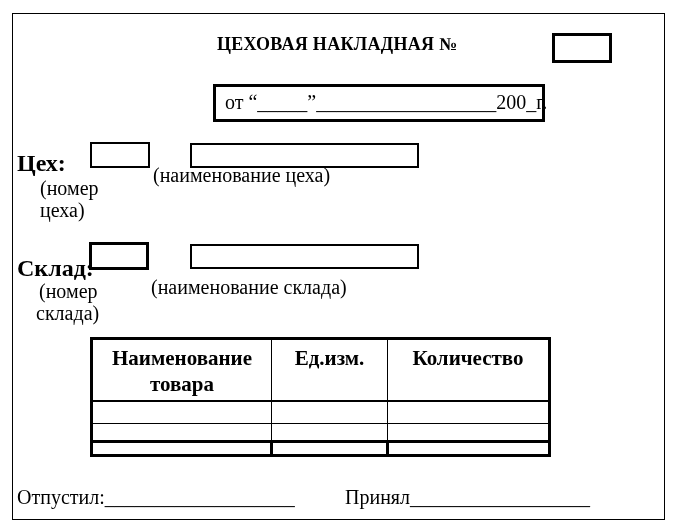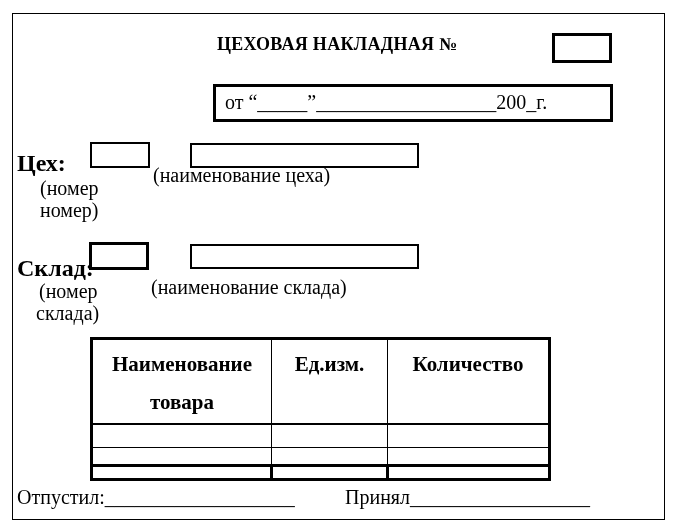--- a/index.html
+++ b/index.html
@@ -24,21 +24,21 @@
     font-size: 18px; font-weight: bold;
     white-space: nowrap; letter-spacing: 0.3px;
   }
   .number-box {
     left: 552px; top: 33px;
     width: 60px; height: 30px;
     border: 3px solid #000; background: #fff;
   }
   .date-box {
     left: 213px; top: 84px;
-    width: 400px; height: 38px;
+    width: 332px; height: 38px;
     border: 3px solid #000; background: #fff;
     font-size: 20px; line-height: 31px;
     padding-left: 9px; white-space: nowrap;
   }
   .section-label {
     font-size: 24px; font-weight: bold; white-space: nowrap; margin-top: 8px;
   }
   .fill-box {
     border: 2.5px solid #000; background: #fff;
   }
@@ -51,21 +51,21 @@
     background: #fff;
   }
   .items-table th, .items-table td {
     border: 1.5px solid #000;
     font-size: 21px;
     overflow: hidden;
   }
   .items-table { border: 3px solid #000; }
   .items-table th {
     font-weight: bold; text-align: center; vertical-align: top;
-    line-height: 38px; padding: 5px 4px 2px 4px;
+    line-height: 26px; padding: 5px 4px 2px 4px;
     height: 62px;
     border-bottom-width: 2px;
   }
   .items-table td { height: 23px; }
   .items-table tr.row-2 td { height: 18px; }
   .items-table tr.row-3 td {
     height: 14px;
     border-top-width: 3px;
     border-left-width: 3px; border-right-width: 3px;
   }
@@ -77,21 +77,21 @@
 <div class="page-border"></div>
 
 <div class="abs title">ЦЕХОВАЯ НАКЛАДНАЯ №</div>
 <div class="abs number-box"></div>
 <div class="abs date-box">от “_____”__________________200_г.</div>
 
 <div class="abs section-label" style="left:17px; top:142px;">Цех:</div>
 <div class="abs fill-box" style="left:90px; top:142px; width:60px; height:26px;"></div>
 <div class="abs fill-box" style="left:190px; top:143px; width:229px; height:25px; border-width:2px;"></div>
 <div class="abs caption" style="left:14px; top:177px;">(номер</div>
-<div class="abs caption" style="left:14px; top:199px;">номер)</div>
+<div class="abs caption" style="left:14px; top:199px;">цеха)</div>
 <div class="abs caption" style="left:127px; top:164px;">(наименование цеха)</div>
 
 <div class="abs section-label" style="left:17px; top:247px;">Склад:</div>
 <div class="abs fill-box" style="left:89px; top:242px; width:60px; height:28px; border-width:3px;"></div>
 <div class="abs fill-box" style="left:190px; top:244px; width:229px; height:25px; border-width:2px;"></div>
 <div class="abs caption" style="left:13px; top:280px;">(номер</div>
 <div class="abs caption" style="left:10px; top:302px;">склада)</div>
 <div class="abs caption" style="left:125px; top:276px;">(наименование склада)</div>
 
 <table class="items-table">

